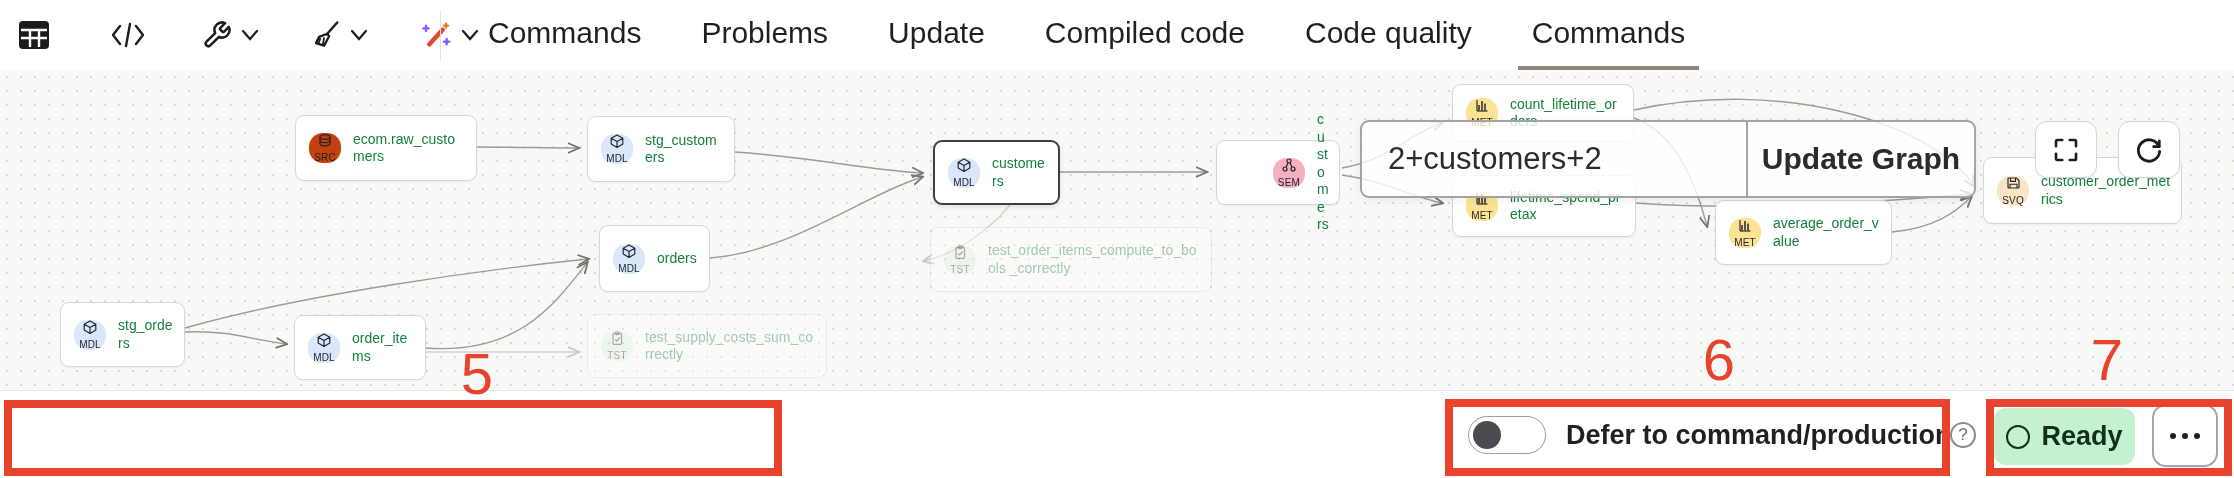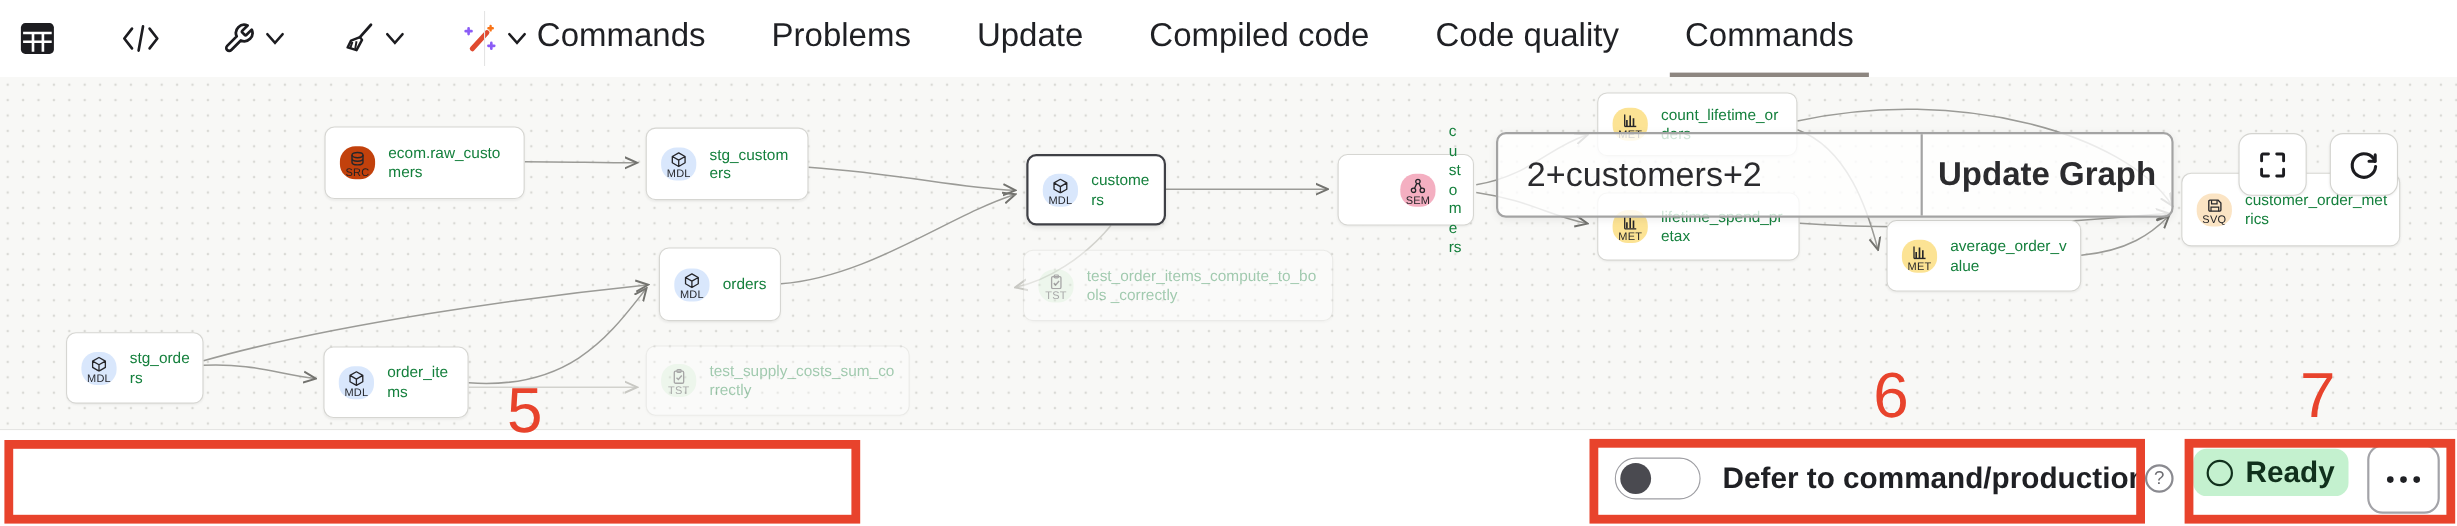--- a/index.html
+++ b/index.html
@@ -20,21 +20,21 @@
 
   
   #graph { position:absolute; left:0; top:70px; width:2234px; height:320px; background:#f8f8f6;
            background-image:radial-gradient(#d9d9d5 1.3px, transparent 1.4px); background-size:14px 14px; }
   #edges { position:absolute; left:0; top:0; width:2234px; height:320px; }
   .node { position:absolute; display:flex; align-items:center; gap:12px; padding-left:13px; padding-right:10px;
           background:#fff; border:1px solid #d6d6d2; border-radius:9px; box-shadow:0 1px 2px rgba(0,0,0,.05); cursor:pointer; }
   .node.selected { border:2px solid #3f4046; box-shadow:0 2px 5px rgba(0,0,0,.10); }
   .node.faded { opacity:.38; }
   .badge { flex:none; width:32px; height:30px; border-radius:14px; display:flex; flex-direction:column;
-           align-items:center; justify-content:flex-end; gap:1px; }
+           align-items:center; justify-content:space-between; gap:1px; }
   .badge .blab { font-size:10px; color:#1f2024; letter-spacing:.2px; }
   .nlabel { font-size:14px; color:#15803d; line-height:1.25; word-break:break-all; }
 
   
   #search-overlay { position:absolute; left:1360px; top:50px; width:616px; height:78px;
       background:rgba(255,255,255,.8); border:2px solid #a3a3a3; border-radius:9px; display:flex;
       box-shadow:0 2px 8px rgba(0,0,0,.07); }
   #search-overlay .query { flex:1; display:flex; align-items:center; padding-left:26px; font-size:31px; color:#2b2b2e; }
   #search-overlay .update { width:228px; display:flex; align-items:center; justify-content:center;
       border-left:2px solid #a3a3a3; font-size:30px; font-weight:700; color:#2b2b2e; cursor:pointer;margin-left:38px; }
@@ -48,21 +48,21 @@
   #command-input { position:absolute; left:16px; top:21px; width:752px; height:55px; border:1.5px solid #d4d4d4;
       border-radius:7px; padding:0 16px; font-size:27px; color:#27272a; font-family:"Liberation Sans",sans-serif; background:#fff; outline:none; }
   #command-input::placeholder { color:#6f6f74; }
   #defer-toggle { position:absolute; left:1468px; top:25px; width:78px; height:38px; border:1.5px solid #9d9da2;
       border-radius:19px; background:#fff; cursor:pointer; }
   #defer-toggle .knob { position:absolute; left:4px; top:3.5px; width:28px; height:28px; border-radius:50%; background:#4a4a50; }
   #defer-label { position:absolute; left:1566px; top:0; height:88px; display:flex; align-items:center;
       font-size:27px; font-weight:700; color:#1f2024; }
   #help-icon { position:absolute; left:1950px; top:31px; width:26px; height:26px; border:2px solid #8a8a90;
       border-radius:50%; display:flex; align-items:center; justify-content:center; font-size:17px; color:#6f6f74; cursor:pointer; }
-  #ready-pill { position:absolute; left:1994px; top:17px; width:141px; height:43px; background:#c4f1cf;
+  #ready-pill { position:absolute; left:1994px; top:17px; width:141px; height:57px; background:#c4f1cf;
       border-radius:12px; display:flex; align-items:center; justify-content:center; gap:11px; cursor:pointer; }
   #ready-pill .ring { width:24px; height:24px; border:2.5px solid #10301c; border-radius:50%; }
   #ready-pill .rtext { font-size:27px; font-weight:700; color:#10301c; }
   #more-button { position:absolute; left:2152px; top:13px; width:66px; height:63px; background:#fff;
       border:2px solid #a3a3a8; border-radius:14px; display:flex; align-items:center; justify-content:center; gap:6px; cursor:pointer; }
   #more-button i { width:6px; height:6px; border-radius:50%; background:#1f2024; }
 
   
   .anno-box { position:absolute; border:8px solid #e8432c; z-index:50; pointer-events:none; }
   .anno-num { position:absolute; z-index:50; font-size:58px; font-weight:500; color:#e8432c; pointer-events:none;

